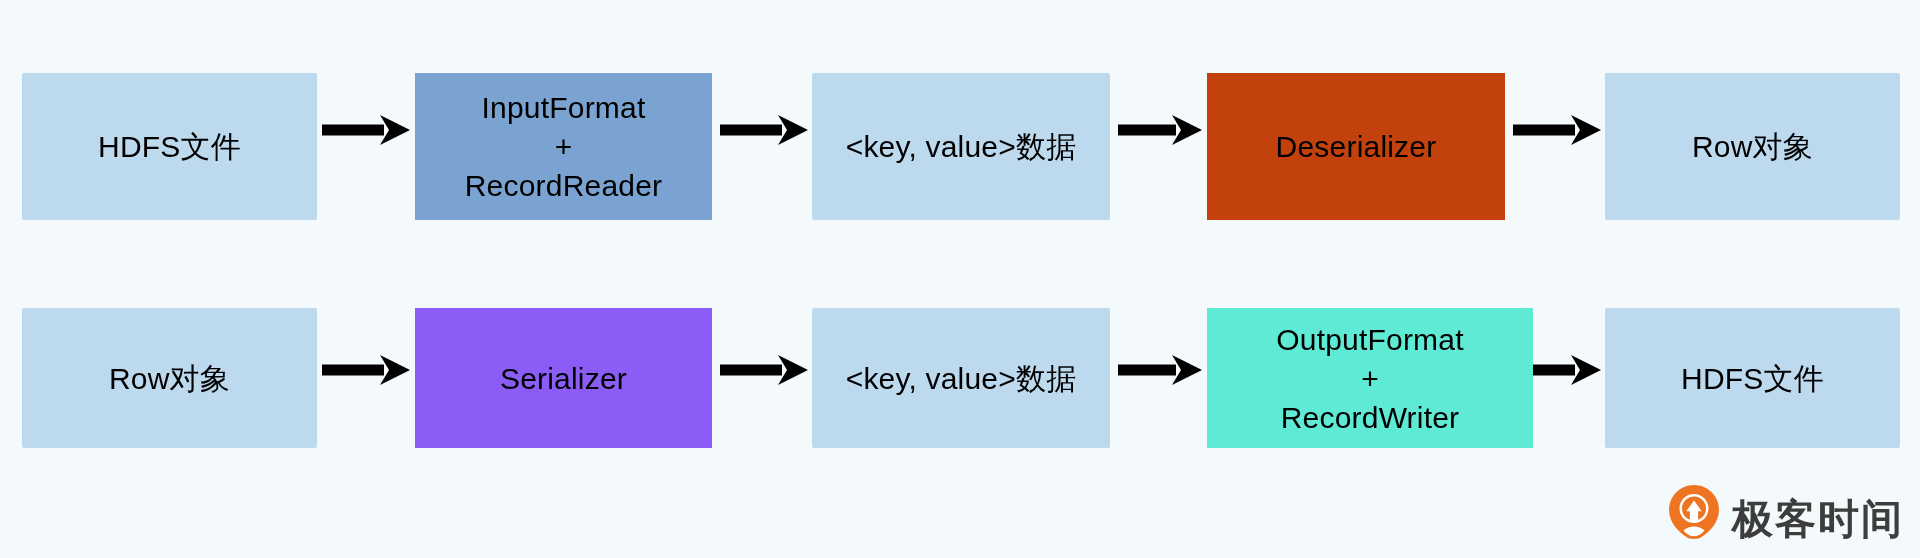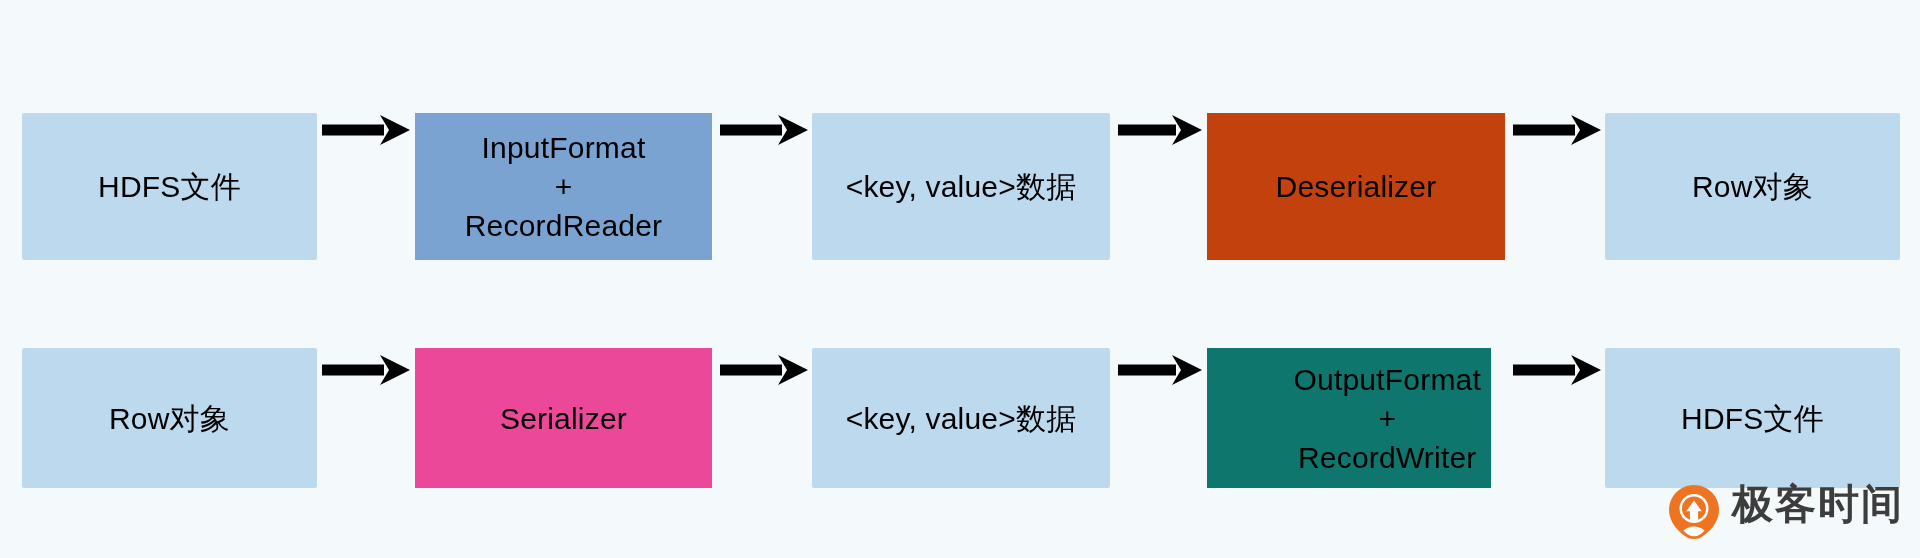--- a/index.html
+++ b/index.html
@@ -24,21 +24,20 @@
     align-items: center;
     justify-content: center;
     text-align: center;
     color: #000000;
     font-size: 30px;
     line-height: 1.30;
     letter-spacing: 0.2px;
     box-sizing: border-box;
     padding: 16px 10px;
     white-space: pre-line;
-    margin-top: 40px;
   }
   .node.light {
     background: #bdd9ee;
     border-radius: 2px;
   }
   .node.dark {
     background: #7ba3d1;
     border-radius: 0;
   }
 
@@ -46,21 +45,21 @@
   .arrow {
     position: absolute;
     display: block;
   }
   .arrow svg { display: block; }
 
   
   #watermark {
     position: absolute;
     display: flex;
-    align-items: flex-start;
+    align-items: flex-end;
     gap: 12px;
     left: 1668px;
     top: 484px;
   }
   #watermark .wm-logo { display: block; }
   #watermark .wm-text {
     font-size: 41px;
     font-weight: 700;
     color: #3d3d3d;
     letter-spacing: 2px;
@@ -123,23 +122,23 @@
           <path d="M 84 21 L 54 6 L 63 21 L 54 36 Z" fill="#000000"></path>
         </svg>
       </div>
       <div class="arrow" style="left: 1513px; top: 349px; width: 88px; height: 42px;">
         <svg width="88" height="42" viewBox="0 0 88 42">
           <rect x="0" y="15.5" width="62" height="11" fill="#000000"></rect>
           <path d="M 88 21 L 58 6 L 67 21 L 58 36 Z" fill="#000000"></path>
         </svg>
       </div>
       <div class="node light" style="left: 22px; top: 308px; width: 295px; height: 140px; background: rgb(189, 217, 238); color: rgb(0, 0, 0);"><span>Row对象</span></div>
-      <div class="node dark" style="left: 415px; top: 308px; width: 297px; height: 140px; background: #ec4899; color: rgb(0, 0, 0);"><span>Serializer</span></div>
+      <div class="node dark" style="left: 415px; top: 308px; width: 297px; height: 140px; background: #8b5cf6; color: rgb(0, 0, 0);"><span>Serializer</span></div>
       <div class="node light" style="left: 812px; top: 308px; width: 298px; height: 140px; background: rgb(189, 217, 238); color: rgb(0, 0, 0);"><span>&lt;key, value&gt;数据</span></div>
-      <div class="node dark" style="left: 1207px; top: 308px; width: 284px; height: 140px; background: #0f766e; color: rgb(0, 0, 0); justify-content: flex-end;"><span>OutputFormat
+      <div class="node dark" style="left: 1207px; top: 308px; width: 326px; height: 140px; background: #5eead4; color: rgb(0, 0, 0);"><span>OutputFormat
 +
 RecordWriter</span></div>
       <div class="node light" style="left: 1605px; top: 308px; width: 295px; height: 140px; background: rgb(189, 217, 238); color: rgb(0, 0, 0);"><span>HDFS文件</span></div>
     </div>
 
   <div id="watermark">
     <svg class="wm-logo" width="52" height="56" viewBox="0 0 52 56">
       <path d="M26 1 C12.2 1 1 12.2 1 26 c0 12.5 9.6 22 18.2 27.6 c1.6 1 3 1.4 6.8 1.4 c3.8 0 5.2 -0.4 6.8 -1.4 C41.4 48 51 38.5 51 26 C51 12.2 39.8 1 26 1 Z" fill="#ee7422"></path>
       <circle cx="26" cy="24.5" r="14.5" fill="#ffffff"></circle>
       <path d="M26 12.5 c-6.6 0 -12 5.4 -12 12 c0 5.2 3.3 9.6 7.9 11.3 l0 -8.6 l-3.6 0 l7.7 -10.8 l7.7 10.8 l-3.6 0 l0 8.6 c4.6 -1.7 7.9 -6.1 7.9 -11.3 c0 -6.6 -5.4 -12 -12 -12 Z" fill="#ee7422"></path>

